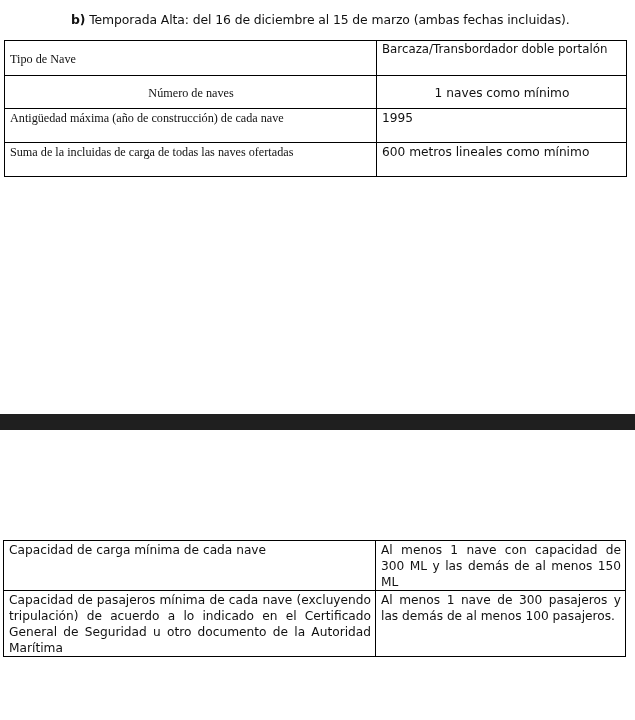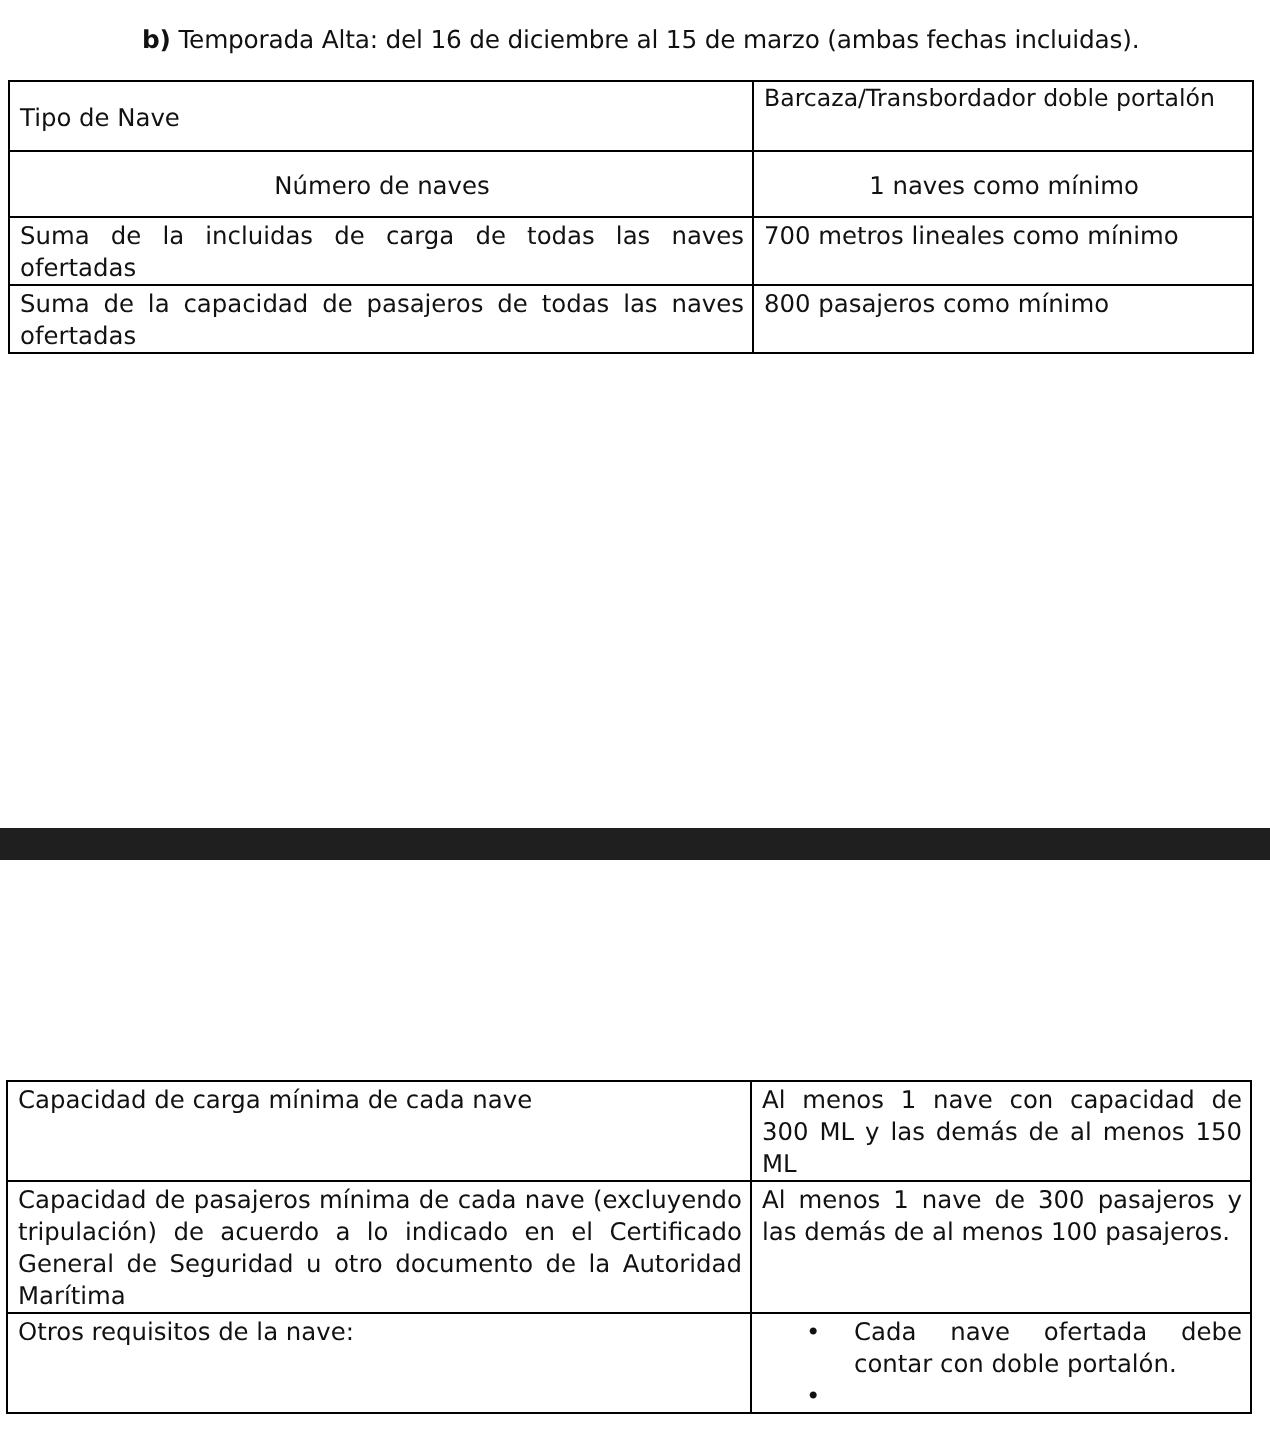--- a/index.html
+++ b/index.html
@@ -3,21 +3,21 @@
 <meta charset="utf-8">
 <style>
   html, body { margin:0; padding:0; }
   body { width:635px; height:720px; background:#fff; position:relative; overflow:hidden;
          font-family:"DejaVu Sans","Liberation Sans",sans-serif; color:#111; }
   .heading { position:absolute; left:36px; top:12px; font-size:12.4px; letter-spacing:-0.1px;margin-left:35px; }
   .heading b { font-weight:bold; }
   table { position:absolute; border-collapse:collapse; table-layout:fixed; font-size:12.2px; line-height:16px; }
   td { border:1px solid #000; vertical-align:top; padding:1px 4px 0 5px; }
   .t1 { left:4px; top:40px; width:622px; }
-  .t1 td.c1 { width:362px; }
+  .t1 td.c1 { width:362px;font-family:Liberation Serif, serif; }
   .t1 td.c2 { width:240px; }
   .t1 tr.r0 td { height:33px; }
   .t1 tr.r0 td.c1 { vertical-align:middle; }
   .t1 tr.r0 td.c2 { font-size:11.8px; line-height:15px;margin-left:21px; }
   .t1 tr.r1 td { height:31px; vertical-align:middle;text-align:center; }
   .t1 tr.rn td { height:32px; }
   .justify { text-align:justify; text-align-last:left; }
   .band { position:absolute; left:0; top:414px; width:635px; height:16px; background:#1f1f1f; }
   .t2 { left:3px; top:540px; width:622px; }
   .t2 td.c1 { width:362px;margin-top:16px; }
@@ -42,51 +42,36 @@
   <tbody>
       <tr class="r0">
     <td class="c1">Tipo de Nave</td>
     <td class="c2">Barcaza/Transbordador doble portalón</td>
   </tr>
   <tr class="r1">
     <td class="c1">Número de naves</td>
     <td class="c2">1 naves como mínimo</td>
   </tr>
   <tr class="rn">
-    <td class="c1 justify">Suma de la incluidas de carga de todas las naves ofertadas</td>
-    <td class="c2">700 metros lineales como mínimo</td>
+    <td class="c1 justify">Antigüedad máxima (año de construcción) de cada nave</td>
+    <td class="c2">1995</td>
   </tr>
   <tr class="rn">
-    <td class="c1 justify">Suma de la capacidad de pasajeros de todas las naves ofertadas</td>
-    <td class="c2">800 pasajeros como mínimo</td>
+    <td class="c1 justify">Suma de la incluidas de carga de todas las naves ofertadas</td>
+    <td class="c2">600 metros lineales como mínimo</td>
   </tr>
 </tbody>
   </table>
 
 <div class="band"></div>
 
 <table class="t2">
   <tbody>
       <tr class="ra">
     <td class="c1">Capacidad de carga mínima de cada nave</td>
     <td class="c2 justify">Al menos 1 nave con capacidad de 300 ML y las demás de al menos 150 ML</td>
   </tr>
   <tr class="rb">
     <td class="c1 justify">Capacidad de pasajeros mínima de cada nave (excluyendo tripulación) de acuerdo a lo indicado en el Certificado General de Seguridad u otro documento de la Autoridad Marítima</td>
     <td class="c2 justify">Al menos 1 nave de 300 pasajeros y las demás de al menos 100 pasajeros.</td>
   </tr>
-  <tr class="rc">
-    <td class="c1">Otros requisitos de la nave:</td>
-    <td class="c2">
-      <ul>
-        <li class="justify">
-          <span class="bullet">•</span>
-          <span>Cada nave ofertada debe contar con doble portalón.</span>
-        </li>
-        <li class="empty">
-          <span class="bullet">•</span>
-          <span></span>
-        </li>
-      </ul>
-    </td>
-  </tr>
 </tbody>
   </table>
 
 </body></html>

